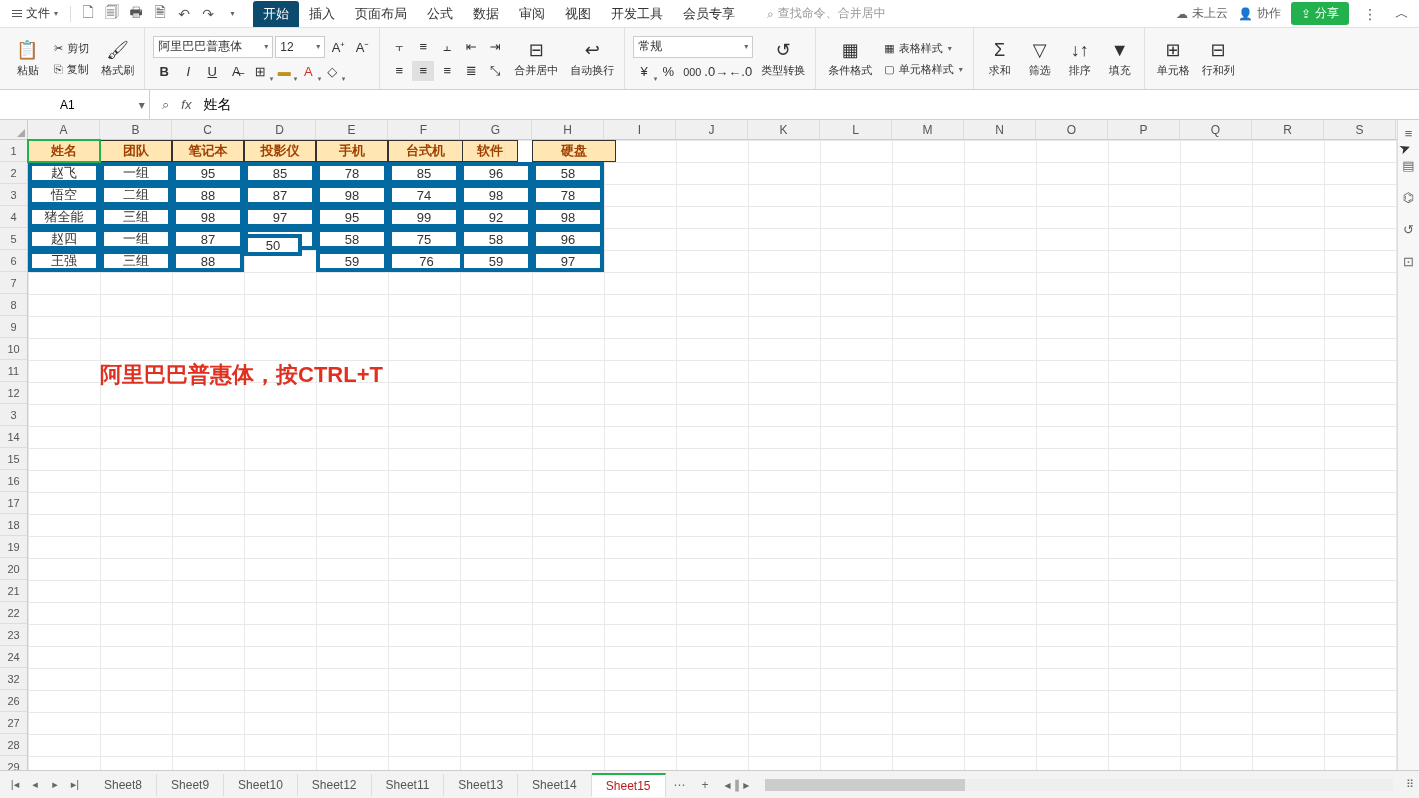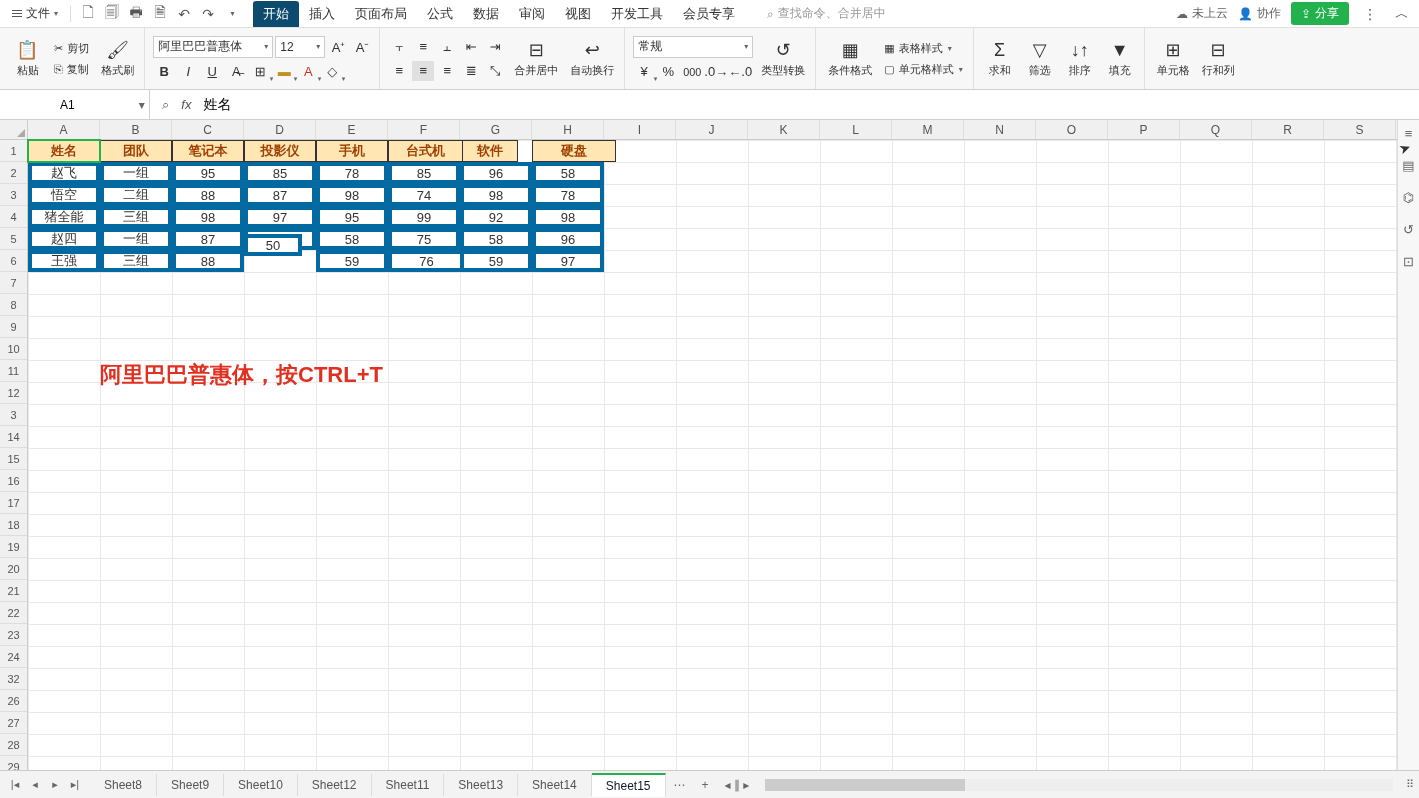--- a/index.html
+++ b/index.html
@@ -66,21 +66,21 @@
 
 .rsidebar { position: absolute; top: 120px; right: 0; width: 22px; bottom: 28px; background: #f7f7f7; border-left: 1px solid #ddd; display: flex; flex-direction: column; align-items: center; padding-top: 4px; gap: 14px; }
 .rsidebar .sic { width: 18px; height: 18px; cursor: pointer; display: flex; align-items: center; justify-content: center; color: #666; font-size: 13px; }
 
 
 .sheetbar { position: absolute; bottom: 0; left: 0; right: 0; height: 28px; background: #f3f3f3; border-top: 1px solid #ccc; display: flex; align-items: center; }
 .sheetbar .nav { display: flex; gap: 2px; padding: 0 6px; }
 .sheetbar .navbtn { width: 18px; height: 18px; display: flex; align-items: center; justify-content: center; cursor: pointer; color: #666; font-size: 11px; }
 .sheetbar .tabs { display: flex; align-items: center; }
 .sheetbar .stab { padding: 4px 14px; font-size: 12px; cursor: pointer; border-right: 1px solid #ddd; color: #555; }
-.sheetbar .stab.active { background: #fff; color: #0f172a; border-top: 2px solid #22b14c; }
+.sheetbar .stab.active { background: #fff; color: #b91c1c; border-top: 2px solid #22b14c; }
 .sheetbar .addbtn { padding: 0 8px; cursor: pointer; color: #666; }
 .sheetbar .hscroll { flex: 1; margin: 0 8px; height: 12px; background: #eee; position: relative; }
 .sheetbar .hscroll .thumb { position: absolute; left: 0; width: 200px; height: 100%; background: #ccc; cursor: pointer; }
 
 
 .fake-cursor { position: absolute; top: 140px; right: 8px; font-size: 14px; z-index: 100; transform: rotate(-20deg); }
 
 .caret-sm { font-size: 8px; color: #666; margin-left: 1px; }
 </style>
 </head>

